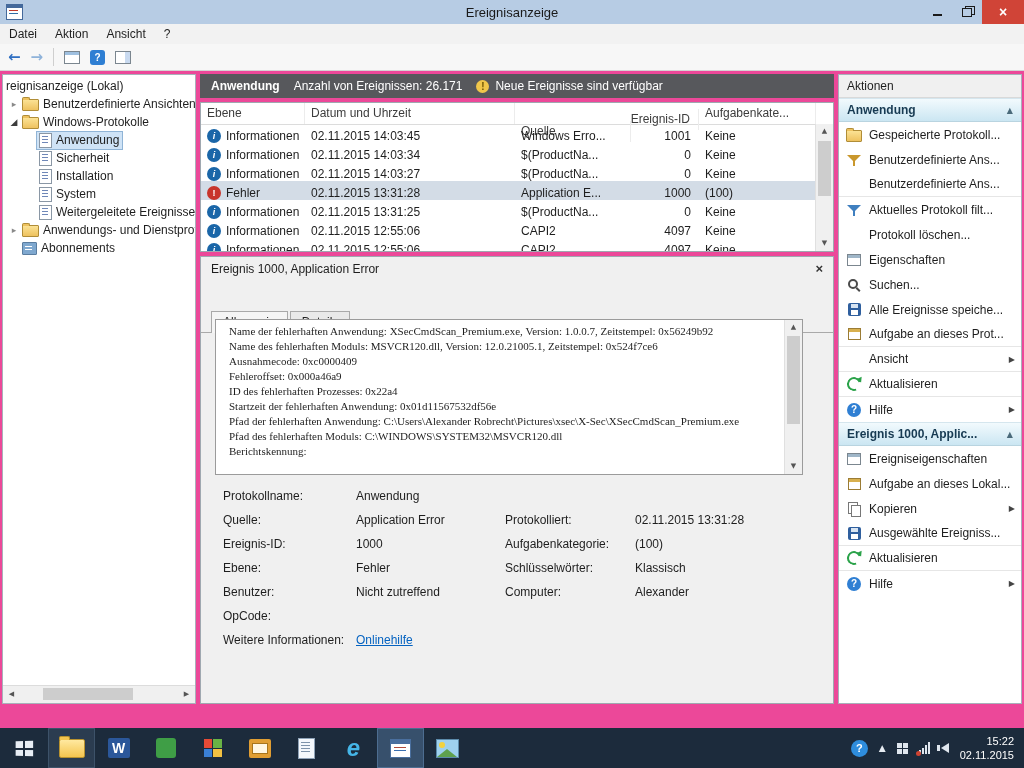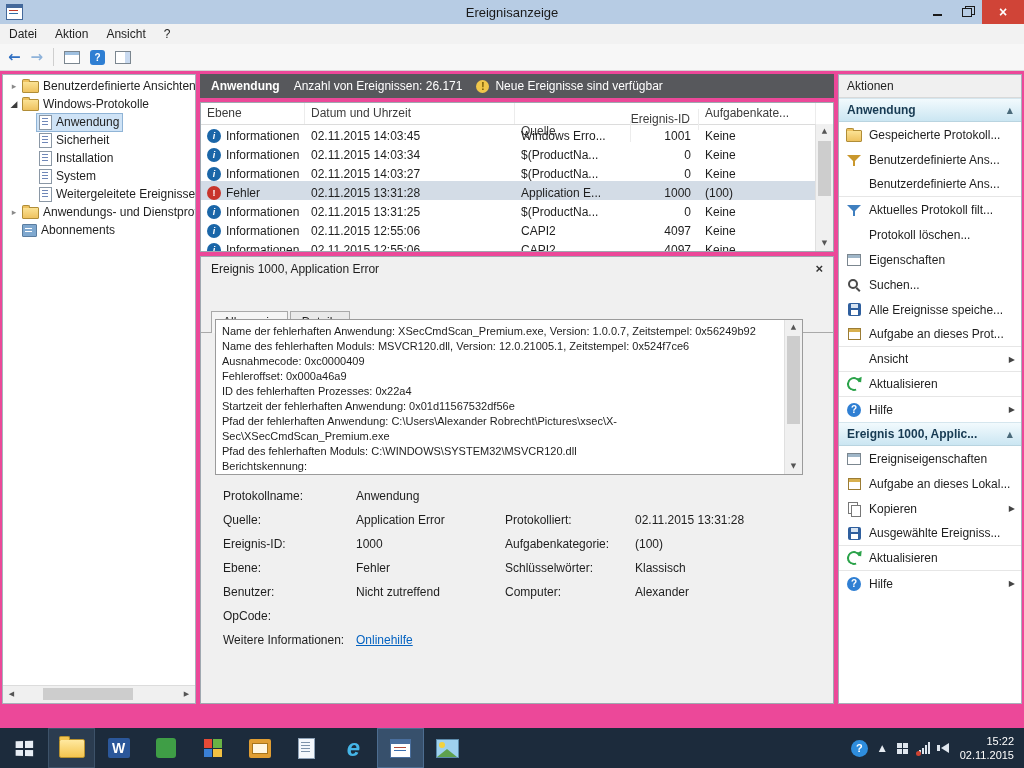--- a/index.html
+++ b/index.html
@@ -85,21 +85,21 @@
   .vs-thumb{position:absolute;left:2px;right:2px;top:17px;height:55px;background:#cdcdcd;}
 
   
   .detail{position:absolute;left:0;top:182px;right:0;bottom:0;background:#f0f0f0;border:1px solid #9fa8b0;box-sizing:border-box;}
   .d-head{height:23px;display:flex;align-items:center;padding:0 10px;}
   .d-close{margin-left:auto;font-size:13px;color:#333;font-weight:bold;}
   .tabsrow{padding:4px 10px 0;border-bottom:1px solid #a9a9a9;display:flex;margin-top:27px;}
   .tab{padding:3px 11px;border:1px solid #a9a9a9;border-bottom:none;background:#e9e9e9;margin-right:2px;position:relative;}
   .tab.active{background:#f5f5f5;margin-bottom:-1px;padding-bottom:4px;}
   .descbox{position:absolute;left:14px;top:62px;right:30px;height:154px;background:#fff;border:1px solid #9b9b9b;overflow:hidden;}
-  .desc{position:absolute;left:0;top:0;right:17px;bottom:0;padding:4px 6px;font-size:11px;line-height:15px;overflow:hidden;}
+  .desc{position:absolute;left:0;top:0;right:17px;bottom:0;padding:4px 13px;font-size:11px;line-height:15px;overflow:hidden;font-family:Liberation Serif, serif;}
   .desc div{margin:0;}
   .descbox .vscroll2{position:absolute;right:0;top:0;bottom:0;width:17px;background:#f0f0f0;border-left:1px solid #e0e0e0;}
   .vscroll2 .vs-thumb2{position:absolute;left:2px;right:2px;top:16px;height:88px;background:#cdcdcd;}
   .fields{position:absolute;left:0;top:232px;right:0;}
   .frow{position:relative;height:24px;}
   .fl{position:absolute;left:22px;} .fv{position:absolute;left:155px;}
   .rl{position:absolute;left:304px;} .rv{position:absolute;left:434px;}
   a.link{color:#0563c1;text-decoration:underline;}
 
   
@@ -205,20 +205,23 @@
     <span class="tb-arrow tb-back glyph">←</span>
     <span class="tb-arrow tb-fwd glyph">→</span>
     <span class="tb-sep"></span>
     <span class="tb-win"></span>
     <span class="tb-help">?</span>
     <span class="tb-panelwin"></span>
   </div>
 
   <div class="tree-panel">
     <div class="tree-inner">
+      <div class="trow root">
+          <span class="tlabel">reignisanzeige (Lokal)</span>
+        </div>
       <div class="trow lvl1">
         <span class="twisty glyph">▸</span>
         <span class="node">
             <span class="cfolder icon"></span>
             <span class="tlabel">Benutzerdefinierte Ansichten</span>
           </span>
       </div>
       <div class="trow lvl1 expanded">
         <span class="twisty glyph">◢</span>
         <span class="node">

